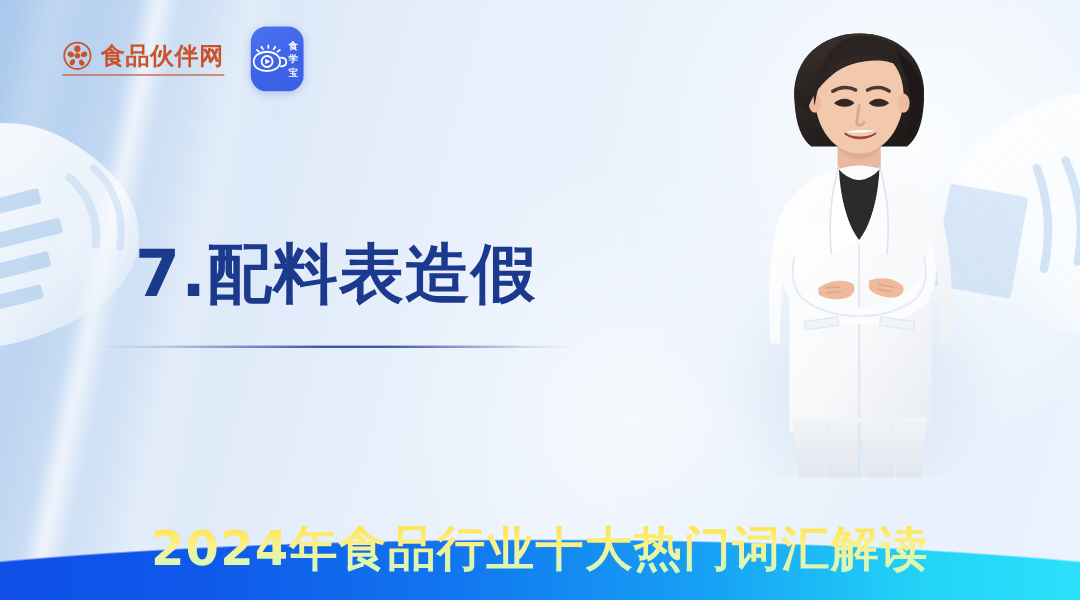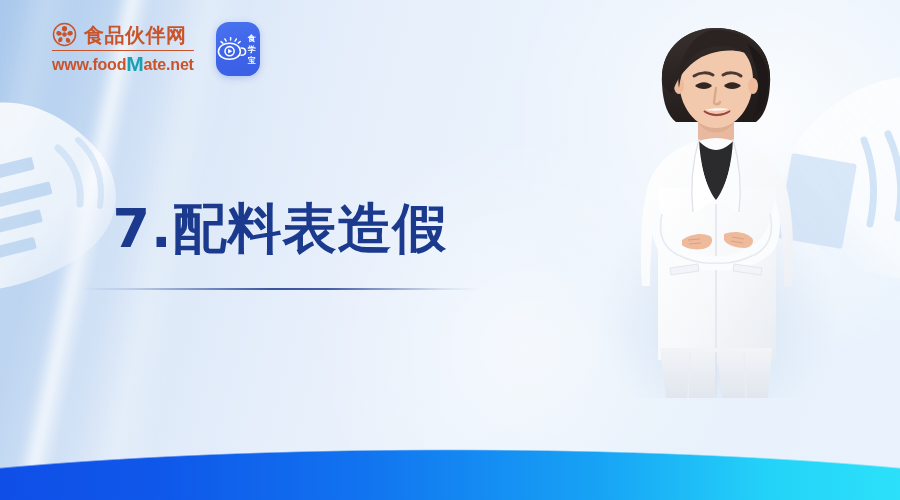--- a/index.html
+++ b/index.html
@@ -314,21 +314,20 @@
               <path d="M41.2 20.5c1 3.2-.7 6-4.2 6.7-2.6.5-4.9-.5-6.6-3.2.6-3.2 2.1-5.1 4.6-5.8 3.4-.9 5.2.1 6.2 2.3z"></path>
               <path d="M35.6 40.3c-2.8 2-6 1.2-7.4-2-1-2.4-.6-4.8 1.5-7 3.2.3 5.3 1.5 6.3 3.9 1.3 3.2.6 4.9-.4 5.1z"></path>
               <path d="M14.4 40.3c-2.2-.6-3-3.1-1.6-6.2 1-2.4 3-3.6 6.2-3.9 2.1 2.2 2.6 4.6 1.6 7-1.4 3.2-4.4 4-6.2 3.1z"></path>
               <path d="M8.8 20.5c1-2.2 3.4-3.1 6.5-2.2 2.5.7 4 2.6 4.6 5.8-1.7 2.7-4 3.7-6.6 3.2-3.5-.7-5.5-3.6-4.5-6.8z"></path>
             </g>
           </svg>
         </span>
         <span class="brand-cn">食品伙伴网</span>
       </div>
       <div class="brand-rule"></div>
-      <div class="brand-url"><span>www.food</span><span class="m">M</span><span>ate.net</span></div>
     </div>
 
     <div class="app-icon">
       <span>
         <svg viewBox="0 0 46 34" width="32" height="24" aria-hidden="true">
           <g stroke="#ffffff" stroke-width="2.1" fill="none" stroke-linecap="round">
             <path d="M21 4 L21 0.5"></path>
             <path d="M14.6 5.6 L12.7 2.6"></path>
             <path d="M27.4 5.6 L29.3 2.6"></path>
             <path d="M32 8.6 L34.8 6.3"></path>
@@ -450,15 +449,16 @@
 
       <path d="M64,330 L176,330 L172,380 L126,380 L122,344 L118,380 L70,380 Z" fill="url(#trouser)"></path>
       <path d="M120,334 L120,380" stroke="#dfe4ec" stroke-width="1.6"></path>
       <path d="M94,334 L92,380" stroke="#eaeef4" stroke-width="1.4"></path>
       <path d="M148,334 L150,380" stroke="#eaeef4" stroke-width="1.4"></path>
     </svg>
   </div>
 
   <div class="banner">
     <div class="banner-fill"></div>
+    <div class="banner-text">2024年食品行业十大热门词汇解读</div>
   </div>
 
 </div>
 
 </body></html>

